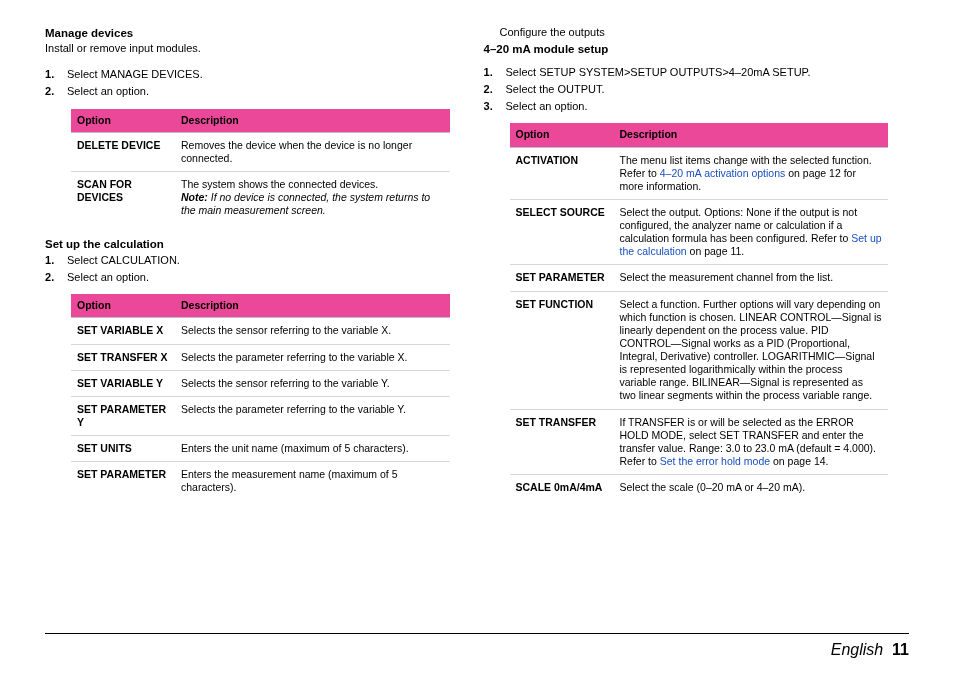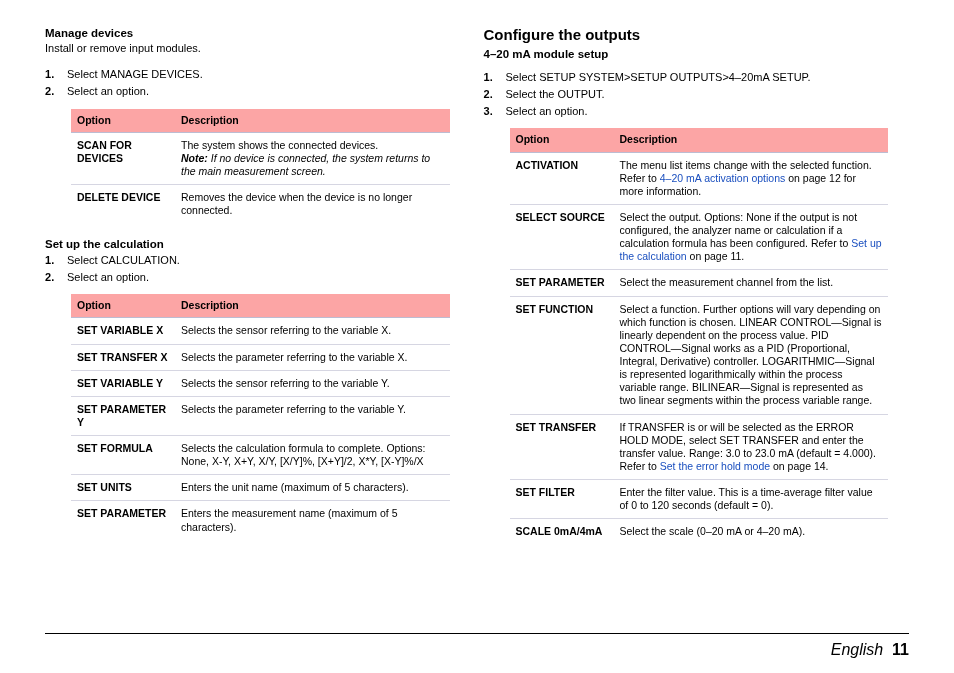--- a/index.html
+++ b/index.html
@@ -21,23 +21,23 @@
   .columns {
     display: flex;
     gap: 34px;
   }
   .col {
     width: 417px;
     font-size: 11px;
     line-height: 1.25;
   }
   h2 {
-    font-size: 15px;
-    font-weight: bold;
-    margin: 0 0 2px 0;
+    font-size: 11px;
+    font-weight: normal;
+    margin: 0 0 2px 16px;
   }
   h3 {
     font-size: 11.5px;
     font-weight: bold;
     margin: 0 0 2px 0;
   }
   .h3top {
     margin-top: 0;
   }
   .intro {
@@ -64,21 +64,21 @@
   }
   table.opt {
     border-collapse: collapse;
     width: calc(100% - 26px);
     margin-left: 26px;
     margin-top: 6px;
     font-size: 10.5px;
   }
   table.opt th {
     text-align: left;
-    background: #fca5a5;
+    background: #ec4899;
     font-weight: bold;
     padding: 5px 6px;
     border-bottom: 1px solid #bcbcd2;
   }
   table.opt td {
     vertical-align: top;
     padding: 6px 6px 6px 6px;
     border-bottom: 1px solid #d6d6e2;
   }
   table.opt tr:last-child td {
@@ -132,29 +132,29 @@
 
       <table class="opt w1">
         <thead>
           <tr>
             <th>Option</th>
             <th>Description</th>
           </tr>
         </thead>
         <tbody>
           <tr>
+            <td class="optname">DELETE DEVICE</td>
+            <td>Removes the device when the device is no longer connected.</td>
+          </tr>
+          <tr>
             <td class="optname">SCAN FOR DEVICES</td>
             <td>
               <span>The system shows the connected devices.</span><br>
               <span class="noteital">Note:</span><span class="ital"> If no device is connected, the system returns to the main measurement screen.</span>
             </td>
-          </tr>
-          <tr>
-            <td class="optname">DELETE DEVICE</td>
-            <td>Removes the device when the device is no longer connected.</td>
           </tr>
         </tbody>
       </table>
 
       <div class="section-gap"></div>
 
       <h3>Set up the calculation</h3>
 
       <ol class="steps">
         <li>Select CALCULATION.</li>
@@ -177,24 +177,20 @@
               <td class="optname">SET TRANSFER X</td>
               <td>Selects the parameter referring to the variable X.</td>
             </tr>
           <tr>
               <td class="optname">SET VARIABLE Y</td>
               <td>Selects the sensor referring to the variable Y.</td>
             </tr>
           <tr>
               <td class="optname">SET PARAMETER Y</td>
               <td>Selects the parameter referring to the variable Y.</td>
-            </tr>
-          <tr>
-              <td class="optname">SET FORMULA</td>
-              <td>Selects the calculation formula to complete. Options: None, X-Y, X+Y, X/Y, [X/Y]%, [X+Y]/2, X*Y, [X-Y]%/X</td>
             </tr>
           <tr>
               <td class="optname">SET UNITS</td>
               <td>Enters the unit name (maximum of 5 characters).</td>
             </tr>
           <tr>
               <td class="optname">SET PARAMETER</td>
               <td>Enters the measurement name (maximum of 5 characters).</td>
             </tr>
         </tbody>
@@ -240,24 +236,20 @@
           </tr>
           <tr>
             <td class="optname">SET FUNCTION</td>
             <td>Select a function. Further options will vary depending on which function is chosen. LINEAR CONTROL—Signal is linearly dependent on the process value. PID CONTROL—Signal works as a PID (Proportional, Integral, Derivative) controller. LOGARITHMIC—Signal is represented logarithmically within the process variable range. BILINEAR—Signal is represented as two linear segments within the process variable range.</td>
           </tr>
           <tr>
             <td class="optname">SET TRANSFER</td>
             <td>
               <span>If TRANSFER is or will be selected as the ERROR HOLD MODE, select SET TRANSFER and enter the transfer value. Range: 3.0 to 23.0 mA (default = 4.000). Refer to </span><span class="linkish">Set the error hold mode</span><span> on page 14.</span>
             </td>
-          </tr>
-          <tr>
-            <td class="optname">SET FILTER</td>
-            <td>Enter the filter value. This is a time-average filter value of 0 to 120 seconds (default = 0).</td>
           </tr>
           <tr>
             <td class="optname">SCALE 0mA/4mA</td>
             <td>Select the scale (0–20 mA or 4–20 mA).</td>
           </tr>
         </tbody>
       </table>
     </div>
 
   </div>

